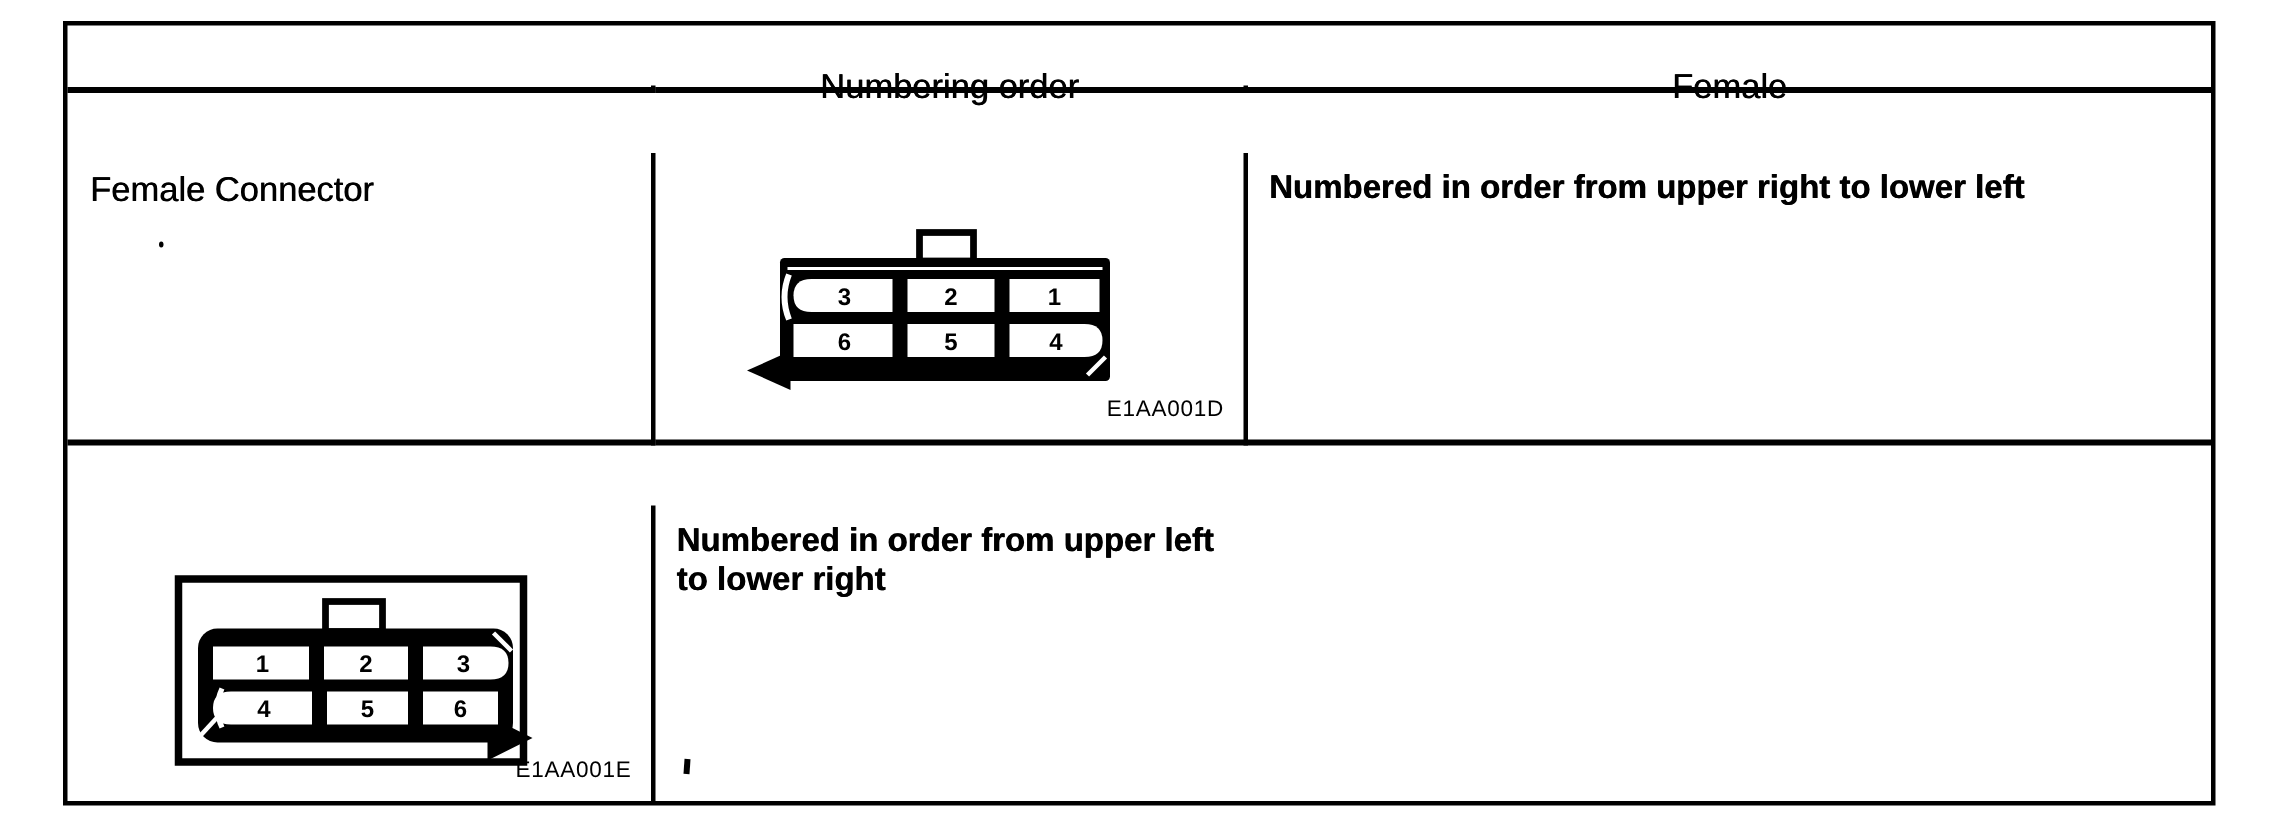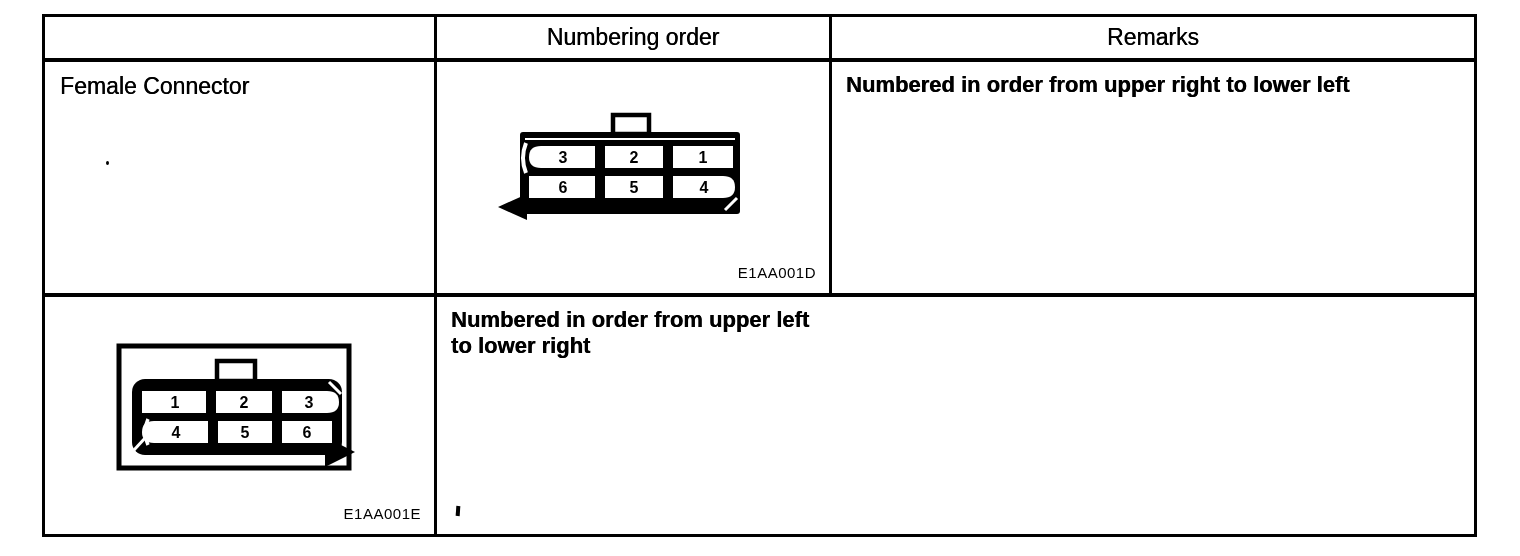--- a/index.html
+++ b/index.html
@@ -15,21 +15,21 @@
   .doc-table {
     position: absolute; left: 42px; top: 14px;
     width: 1435px; height: 523px;
     border: 3px solid #000;
     box-sizing: border-box;
     display: grid;
     grid-template-columns: 392px 395px auto;
     grid-template-rows: 45px 235px auto;
     background: #fff;
   }
-  .cell { box-sizing: border-box; position: relative; }
+  .cell { box-sizing: border-box; position: relative; margin-top: 40px; }
   .b-right  { border-right: 3px solid #000; }
   .b-bottom { border-bottom: 4px solid #000; }
 
   .th {
     display: flex; align-items: center; justify-content: center;
     font-size: 23px;
     text-shadow: 0.35px 0 0 #000;
   }
   .row-label {
     padding: 11px 0 0 15px;
@@ -64,21 +64,21 @@
 
   <div class="doc-table">
 
     <div class="cell th b-right b-bottom">
       <span></span>
     </div>
     <div class="cell th b-right b-bottom">
       <span>Numbering order</span>
     </div>
     <div class="cell th b-bottom">
-      <span>Remarks</span>
+      <span>Female</span>
     </div>
 
     <div class="cell row-label b-right b-bottom">
       <span>Female Connector</span>
     </div>
 
     <div class="cell figure-cell b-right b-bottom">
       <svg class="fig-svg" style="left:58px; top:50px;" width="250" height="115" viewBox="0 0 250 115">
 
         <rect x="118" y="3" width="36" height="19" fill="#fff" stroke="#000" stroke-width="4.5"></rect>

